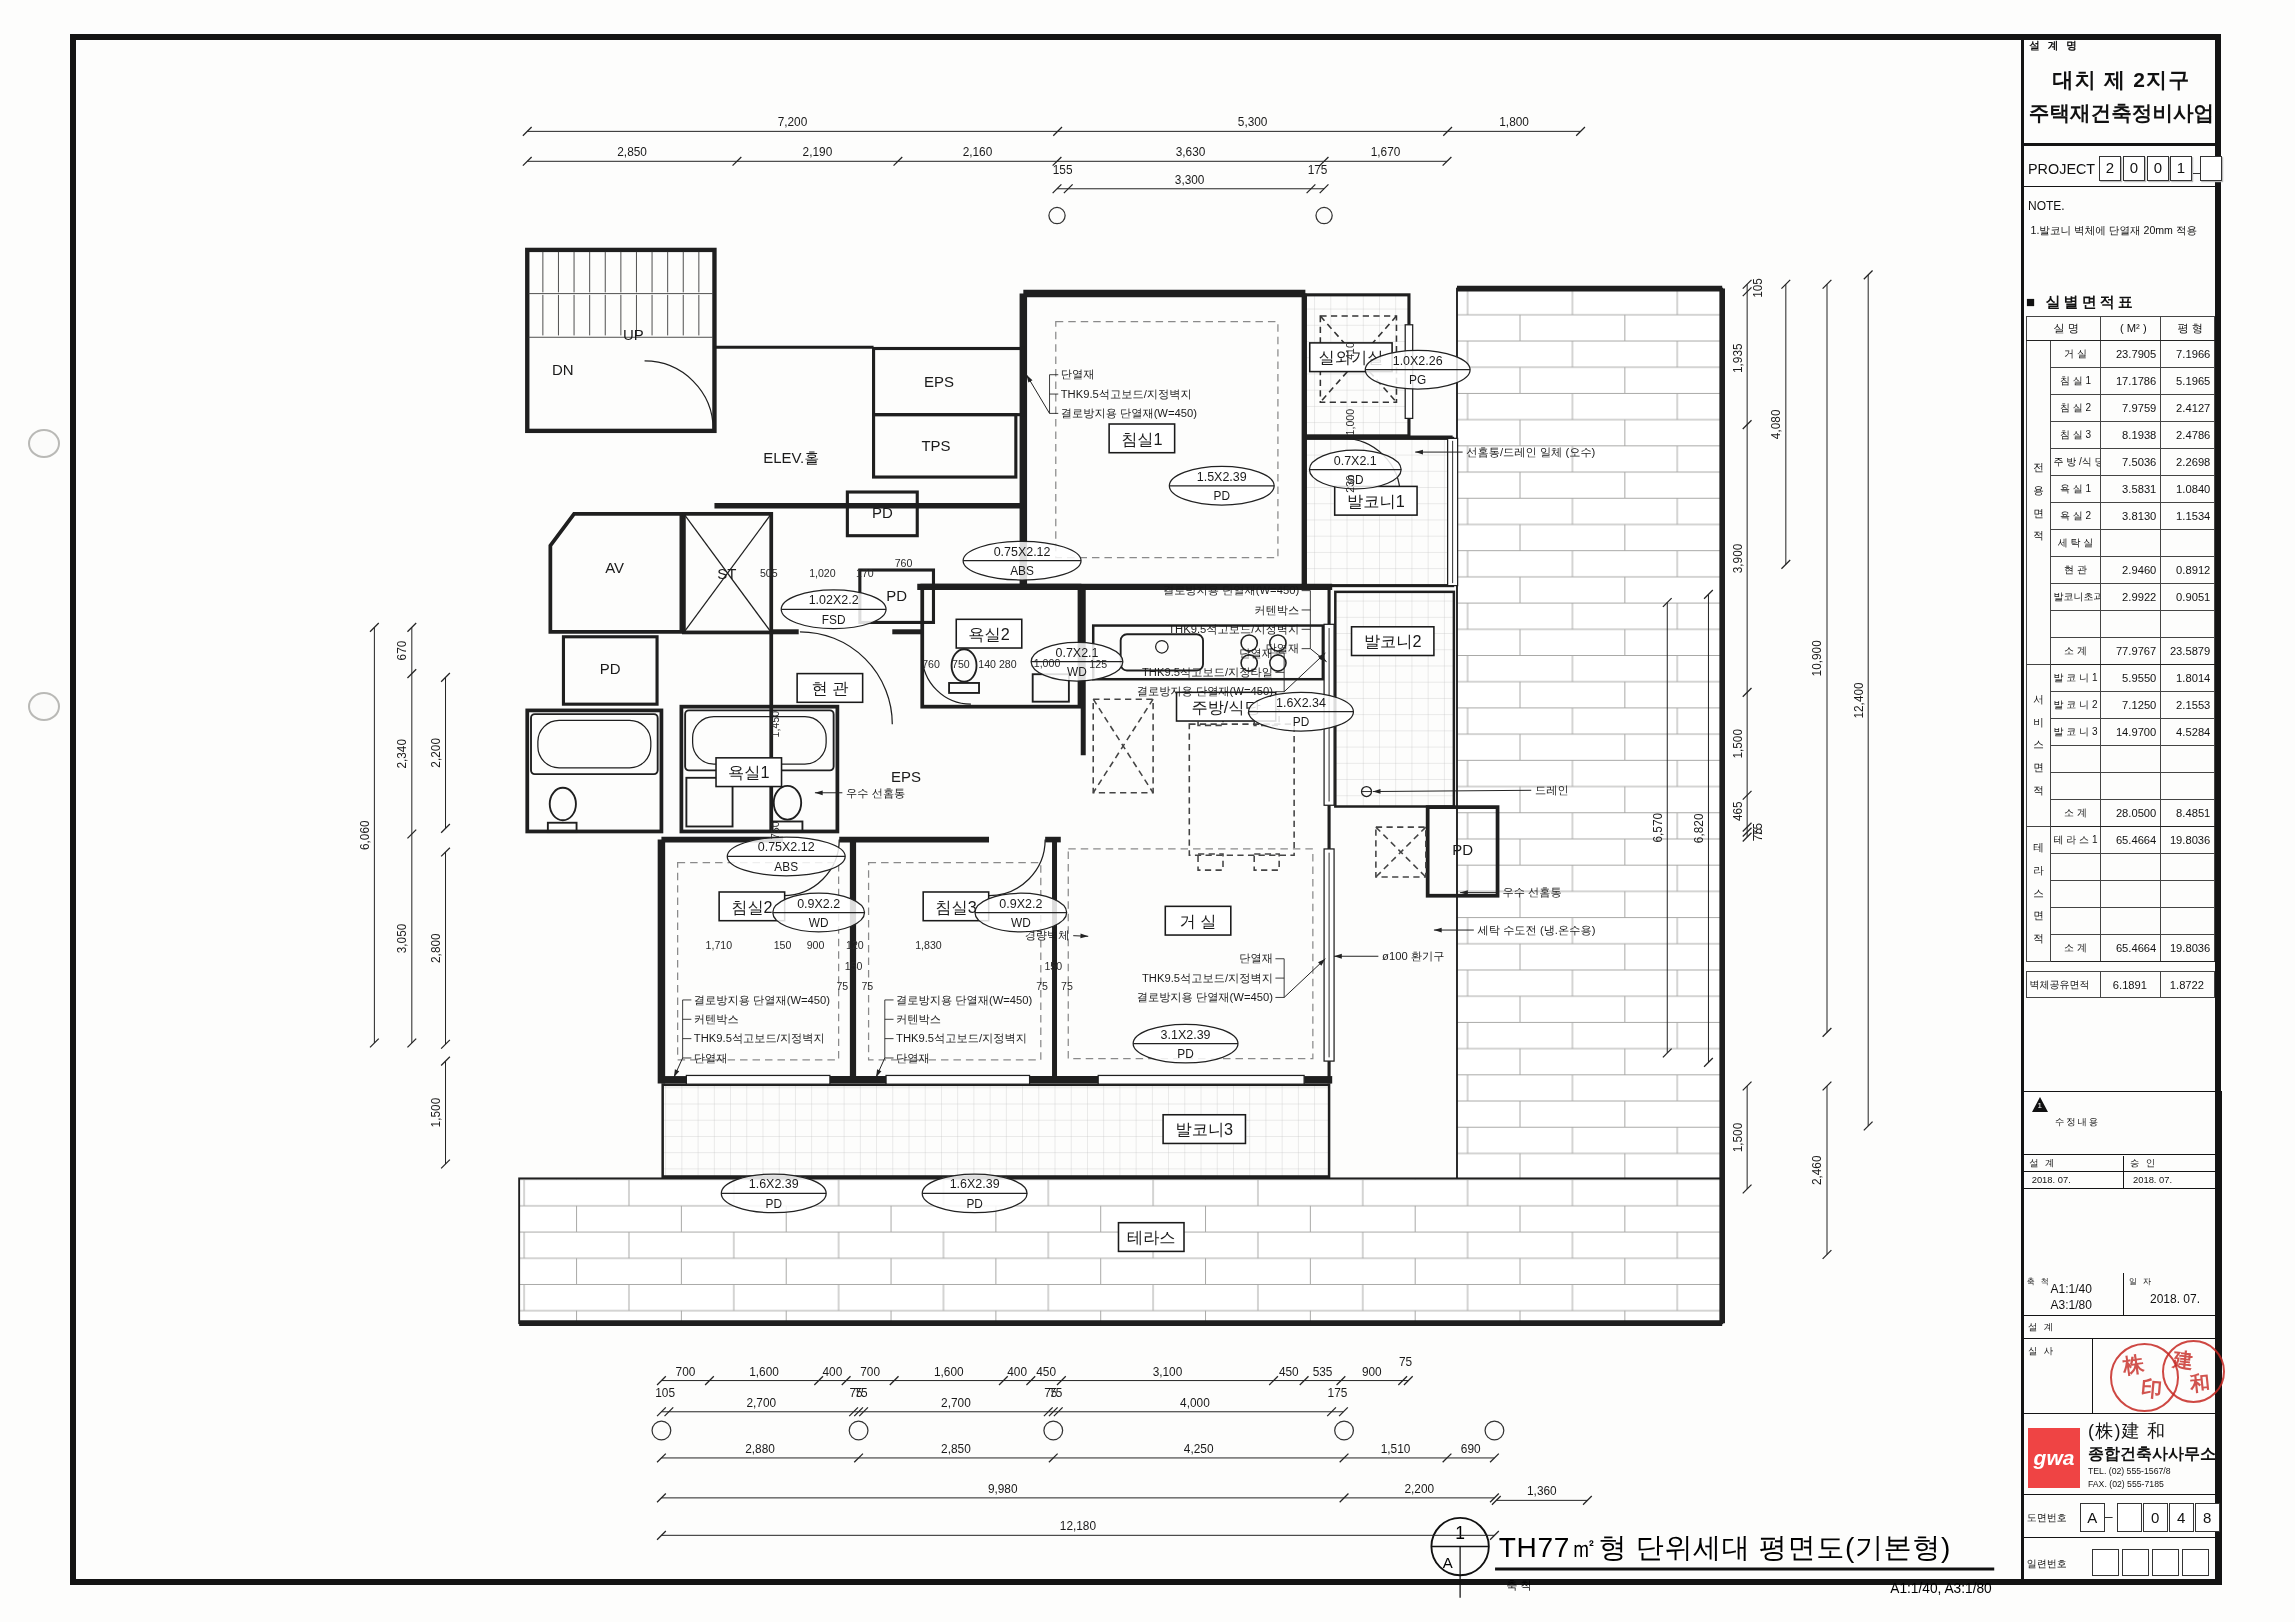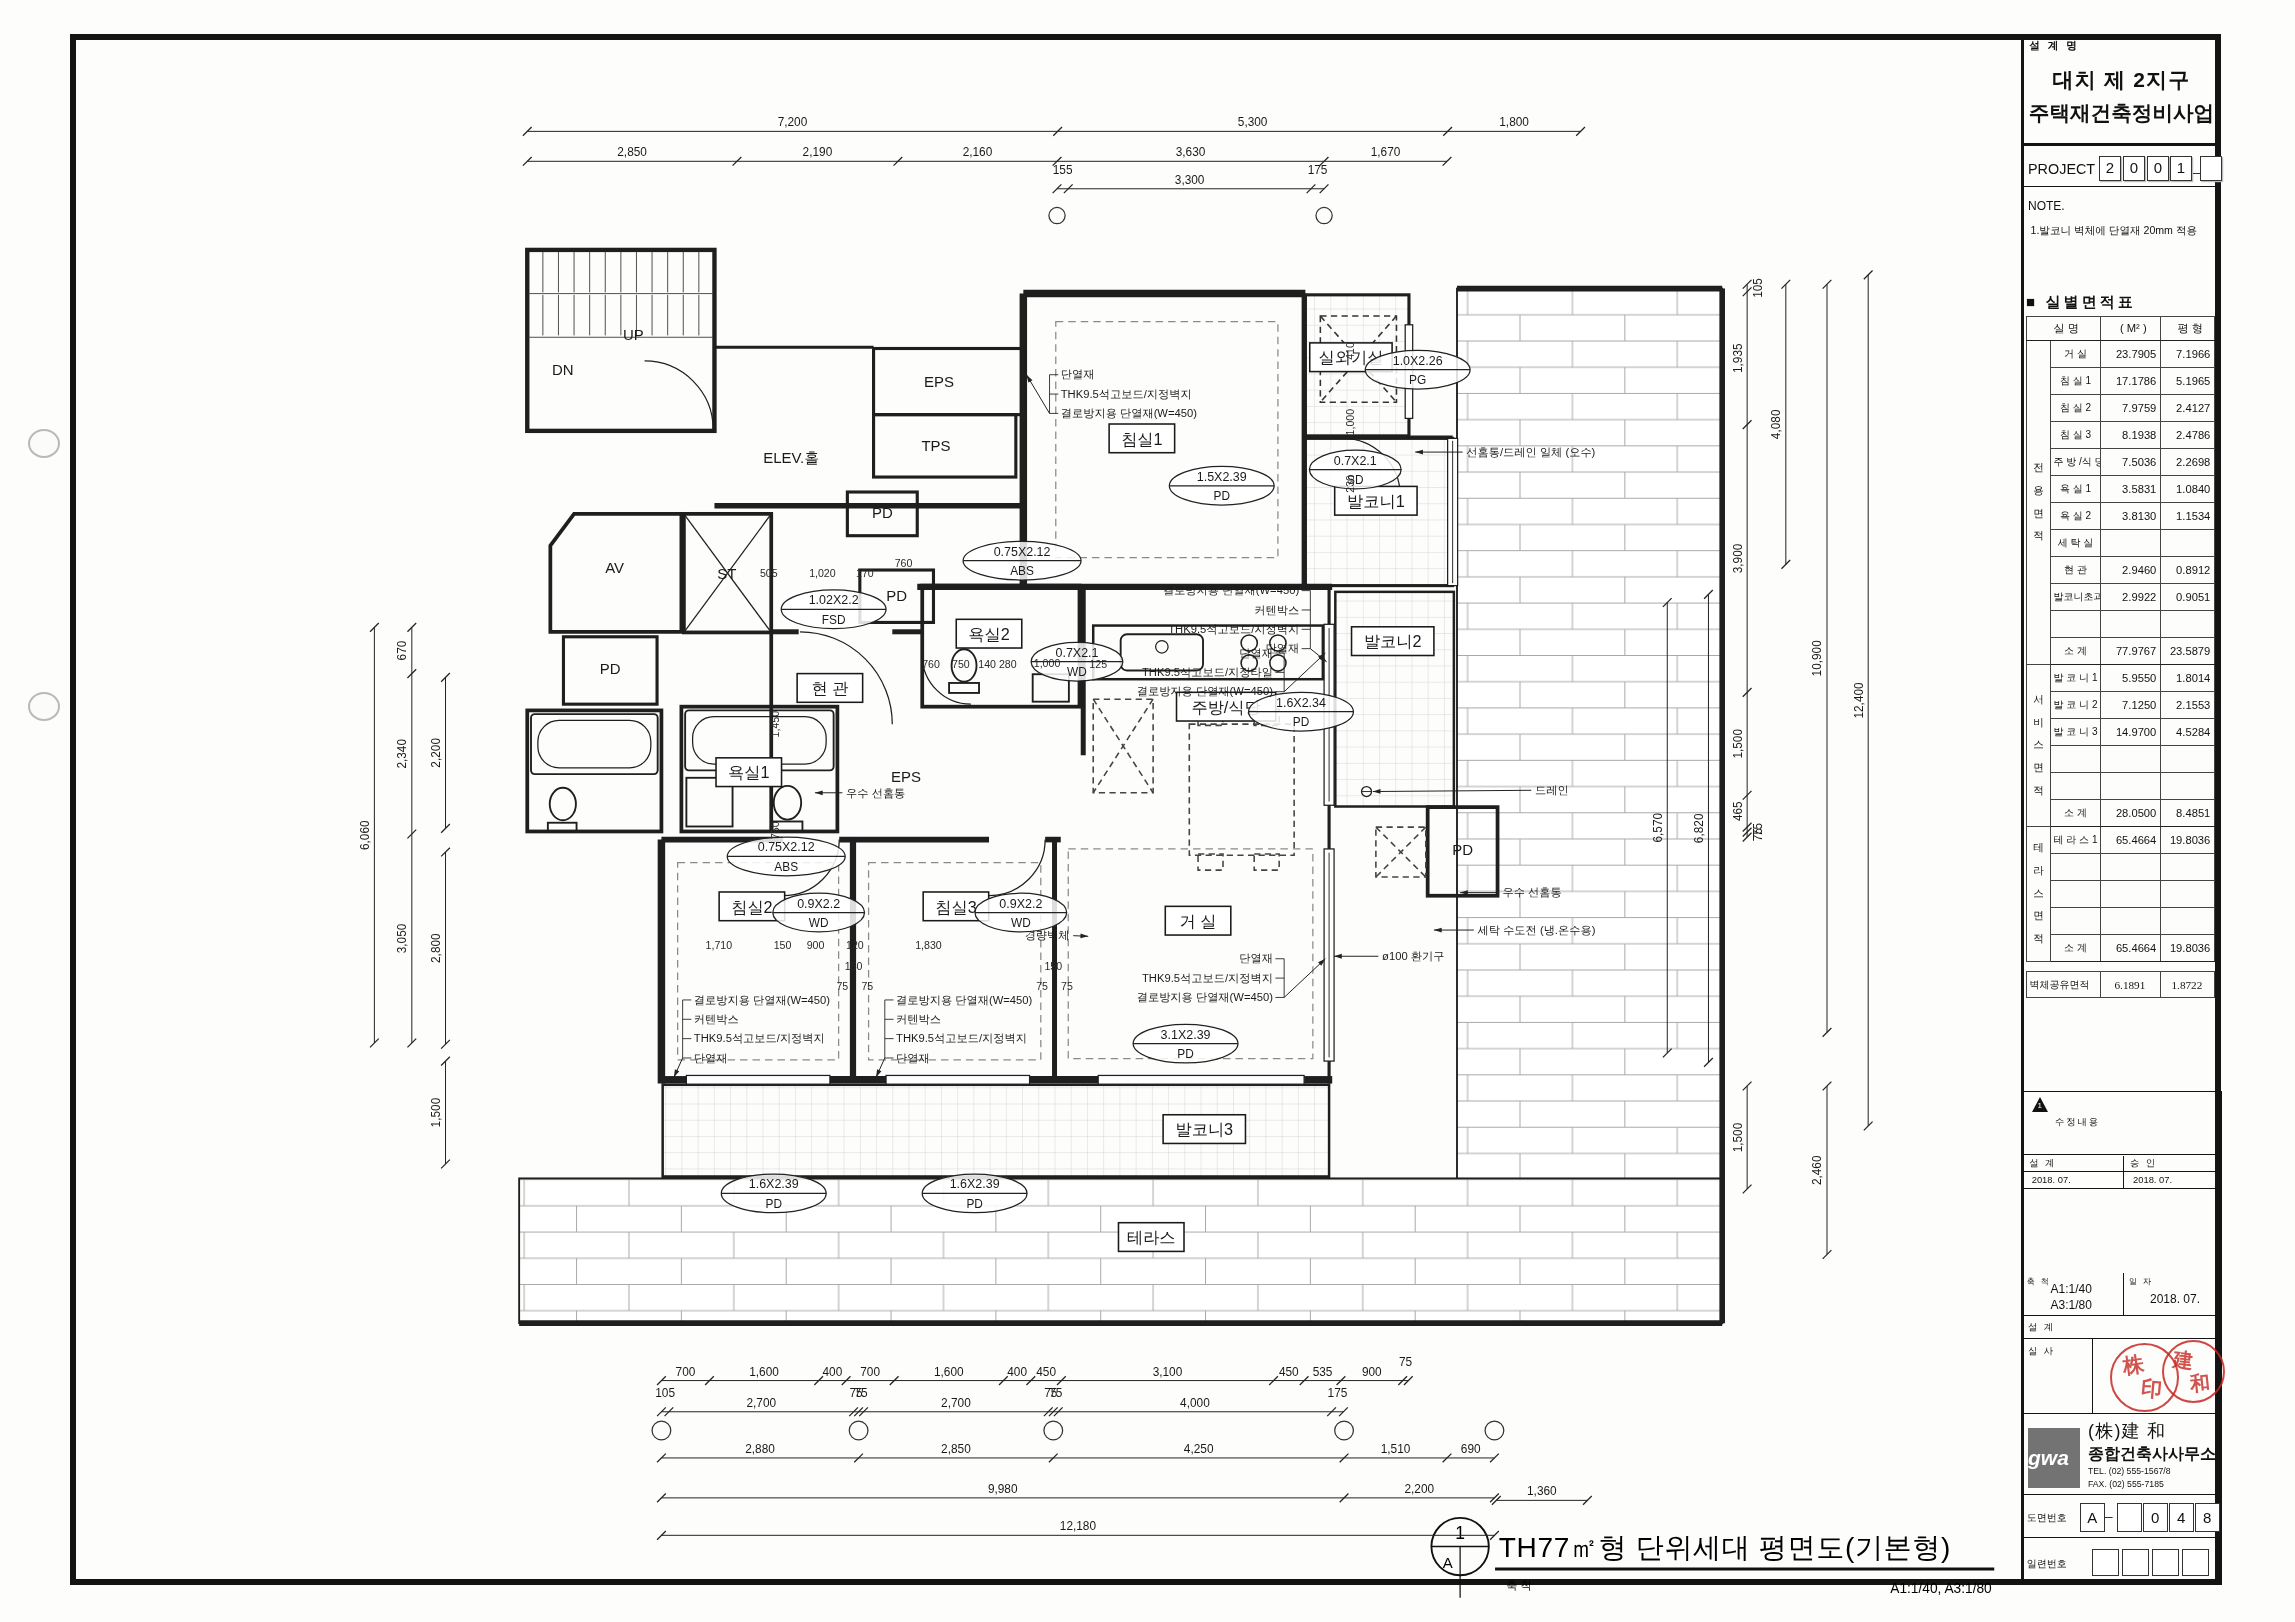--- a/index.html
+++ b/index.html
@@ -27,35 +27,35 @@
   table.at{border-collapse:collapse;table-layout:fixed;width:187px;}
   table.at td{border:0.9px solid #444;font-size:10.6px;padding:0 2.5px;overflow:hidden;white-space:nowrap;}
   table.at td.num{text-align:right;font-size:11.2px;padding-right:3.7px;}
   table.at td.nm{text-align:center;font-size:10px;}
   table.at td.grp{text-align:center;font-size:10.6px;vertical-align:middle;border-right:0.9px solid #444;}
   table.at tr{height:27px;}
   table.at tr.hd{height:24px;}
   table.at tr.hd td{font-size:11.2px;text-align:center;border-bottom:1.9px solid #222;padding-left:8px;}
   table.at{border:1.9px solid #222;}
   tr.sep td{border-bottom:1.9px solid #222;}
-  #wall-row{left:2026px;top:971px;width:198px;font-family:Liberation Serif, serif;}
+  #wall-row{left:2026px;top:971px;width:198px;}
   table.wr{border-collapse:collapse;table-layout:fixed;width:187px;border:1.9px solid #222;}
   table.wr td{border:0.9px solid #444;font-size:10px;height:25px;padding:0 2.5px;white-space:nowrap;}
   table.wr td.num{text-align:center;font-size:11.2px;padding-right:3.7px;}
   
   #tb-block{left:2021px;top:1091px;width:201px;height:494px;border:1.9px solid #141414;border-left-width:2.5px;}
   .row{position:absolute;left:0;width:100%;border-bottom:1.2px solid #141414;}
   .cellv{position:absolute;top:0;height:100%;border-left:1.2px solid #141414;}
   .sm{font-size:9.4px;letter-spacing:1.9px;}
   .tri{width:0;height:0;border-left:8.7px solid transparent;border-right:8.7px solid transparent;border-bottom:15px solid transparent;
        border-bottom-color:#111;position:absolute;}
   .tri-in{position:absolute;font-size:8px;color:#fff;}
   .stamp{position:absolute;border:2.5px solid rgba(198,40,34,.85);border-radius:50%;}
   .stamp span{position:absolute;color:rgba(198,40,34,.8);font-weight:bold;}
-  #logo{position:absolute;background:#737373;color:#fff;text-align:left;font-style:italic;font-weight:bold;}
+  #logo{position:absolute;background:#ef4444;color:#fff;text-align:center;font-style:italic;font-weight:bold;}
   .nobox{border:1.9px solid #333;background:#fff;position:absolute;}
   .punch{position:absolute;width:32px;height:29px;border:2.5px solid #b9b9b6;border-radius:50%;background:#fbfbfa;}
 </style>
 </head>
 <body>
 
 <div id="sheet">
 
   <div class="punch abs" style="left:27.5px;top:429px;"></div>
   <div class="punch abs" style="left:27.5px;top:692px;"></div>

